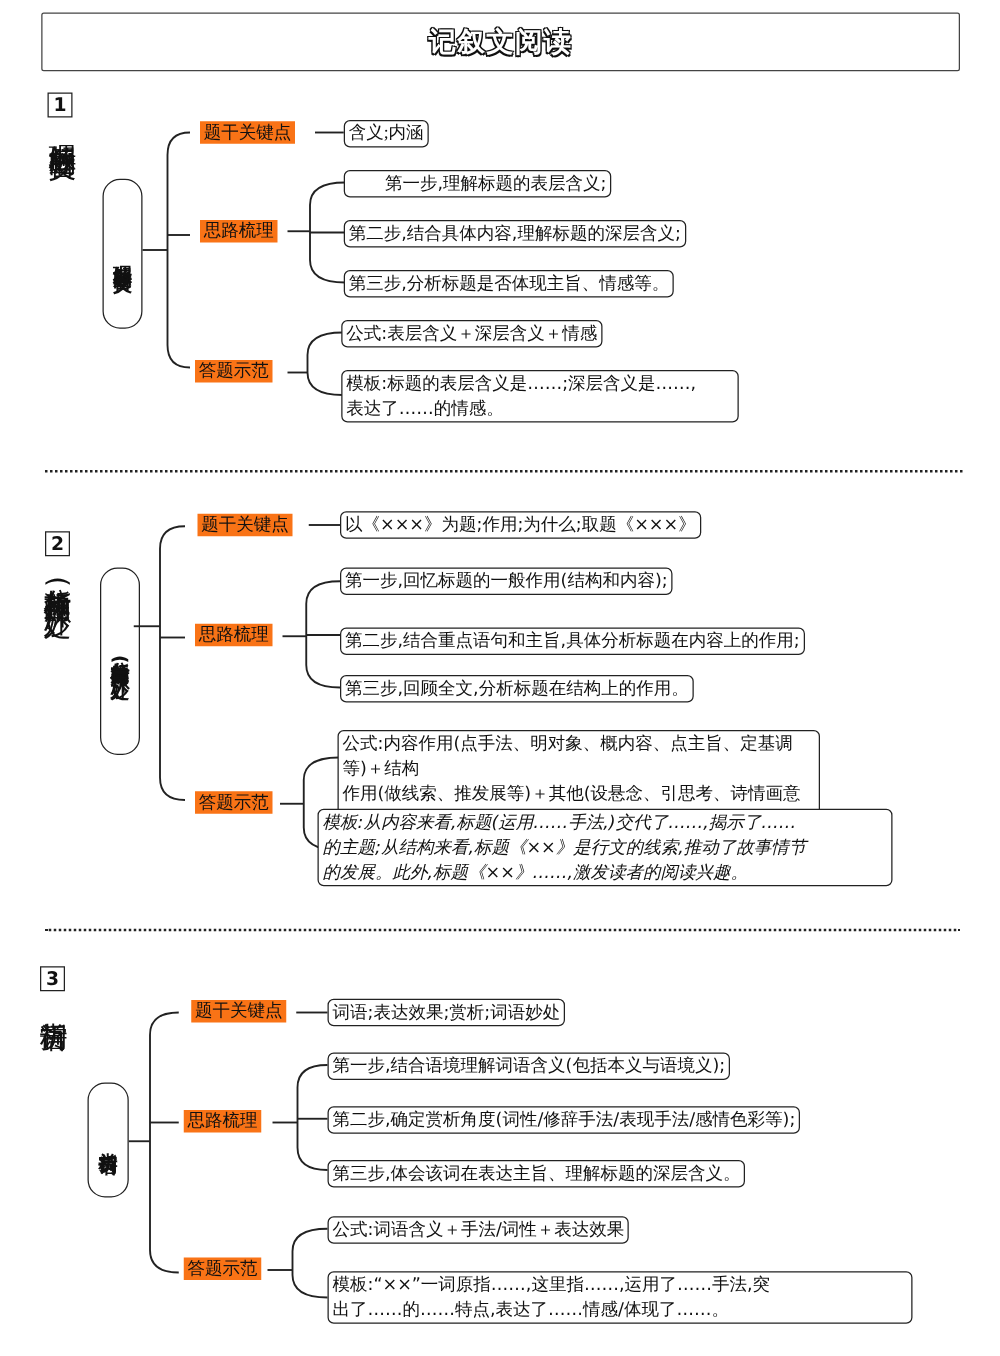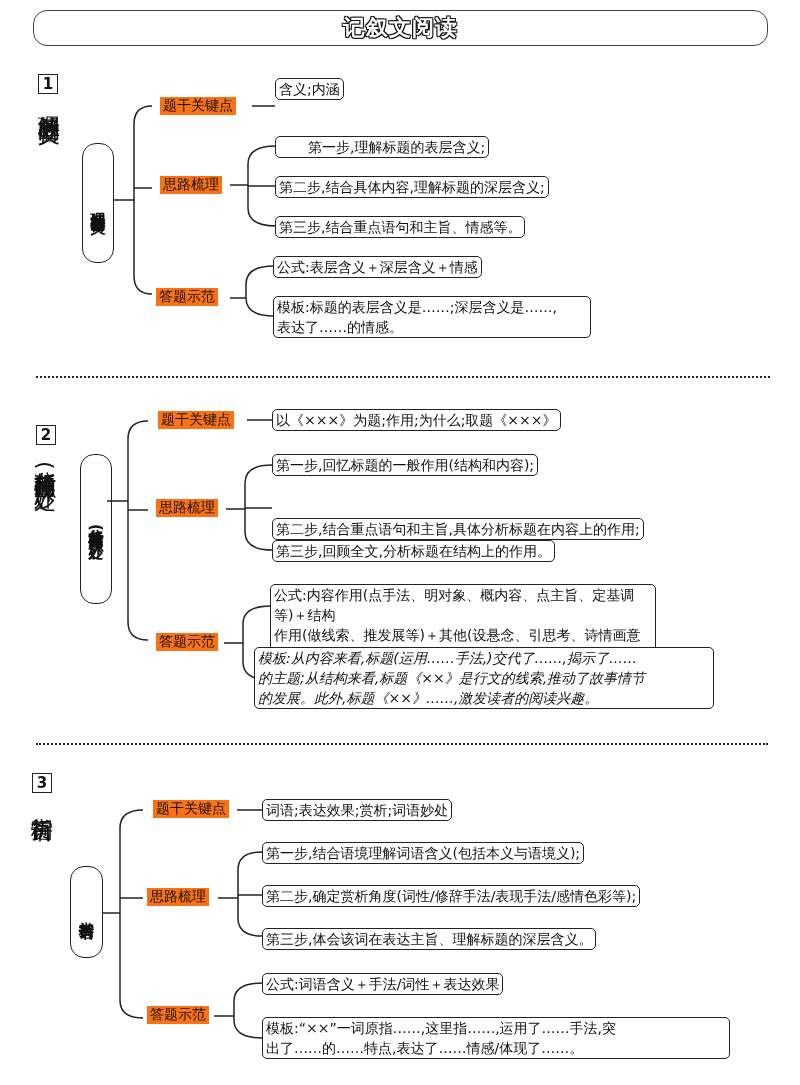--- a/index.html
+++ b/index.html
@@ -1,19 +1,19 @@
 <!DOCTYPE html>
 <html><head>
 <meta charset="utf-8">
 <style>
   html,body{margin:0;padding:0;background:#fff;}
   body{width:800px;height:1085px;position:relative;overflow:hidden;
        font-family:"DejaVu Sans","Liberation Sans",sans-serif;color:#111;}
-  .title-bar{position:absolute;left:33px;top:10px;width:735px;height:36px;
-       border:1.5px solid #444;border-radius:14px;box-sizing:border-box;
+  .title-bar{position:absolute;left:33px;top:10px;width:735px;height:47px;
+       border:1.5px solid #444;border-radius:2px;box-sizing:border-box;
        display:flex;align-items:center;justify-content:center;}
   .title-text{font-size:22px;font-weight:bold;color:#fff;letter-spacing:1px;
        -webkit-text-stroke:1.2px #111;paint-order:stroke fill;
        text-shadow:0 0 1px #111,1px 1px 0 #111,-1px -1px 0 #111,1px -1px 0 #111,-1px 1px 0 #111;}
   .sec-num{position:absolute;width:20px;height:20px;border:1.5px solid #222;
        font-size:15px;font-weight:bold;display:flex;align-items:center;justify-content:center;
        box-sizing:border-box;line-height:1;}
   .sec-title{position:absolute;font-size:22px;line-height:24px;width:24px;
        text-align:center;writing-mode:vertical-rl;letter-spacing:1px;}
   .hub{position:absolute;border:1.5px solid #222;border-radius:14px;box-sizing:border-box;
@@ -67,41 +67,41 @@
 </svg>
 
 <div class="sec-num" style="left:38px;top:74px;">1</div>
 <div class="sec-title" style="left:37px;top:98px;">理解标题的含义</div>
 <div class="hub" style="left:82px;top:143px;width:32px;height:120px;">理解标题的含义</div>
 
 <div class="branch" style="left:160px;top:97px;">题干关键点</div>
 <div class="branch" style="left:160px;top:176px;">思路梳理</div>
 <div class="branch" style="left:156px;top:288px;">答题示范</div>
 
-<div class="leaf" style="left:275px;top:78px;">含义;内涵</div>
+<div class="leaf" style="left:275px;top:96px;font-family:Liberation Serif, serif;">含义;内涵</div>
 <div class="leaf" style="left:275px;top:136px;padding-left:32px;">第一步,理解标题的表层含义;</div>
 <div class="leaf" style="left:275px;top:176px;">第二步,结合具体内容,理解标题的深层含义;</div>
-<div class="leaf" style="left:275px;top:216px;">第三步,结合重点语句和主旨、情感等。</div>
+<div class="leaf" style="left:275px;top:216px;">第三步,分析标题是否体现主旨、情感等。</div>
 <div class="leaf" style="left:273px;top:256px;">公式:表层含义＋深层含义＋情感</div>
 <div class="leaf" style="left:273px;top:296px;width:318px;">模板:标题的表层含义是……;深层含义是……,
 表达了……的情感。</div>
 
 <div class="sep" style="top:376px;width:734px;"></div>
 
 <div class="sec-num" style="left:36px;top:425px;">2</div>
 <div class="sec-title" style="left:33px;top:454px;">分析标题的作用(妙处)</div>
 <div class="hub" style="left:80px;top:454px;width:32px;height:150px;">分析标题的作用(妙处)</div>
 
 <div class="branch" style="left:158px;top:411px;">题干关键点</div>
 <div class="branch" style="left:156px;top:499px;">思路梳理</div>
 <div class="branch" style="left:156px;top:633px;">答题示范</div>
 
 <div class="leaf" style="left:272px;top:409px;">以《×××》为题;作用;为什么;取题《×××》</div>
 <div class="leaf" style="left:272px;top:454px;">第一步,回忆标题的一般作用(结构和内容);</div>
-<div class="leaf" style="left:272px;top:518px;text-align:right;">第二步,结合重点语句和主旨,具体分析标题在内容上的作用;</div>
+<div class="leaf" style="left:272px;top:502px;text-align:right;">第二步,结合重点语句和主旨,具体分析标题在内容上的作用;</div>
 <div class="leaf" style="left:272px;top:540px;">第三步,回顾全文,分析标题在结构上的作用。</div>
 <div class="leaf" style="left:270px;top:584px;width:386px;">公式:内容作用(点手法、明对象、概内容、点主旨、定基调等)＋结构
 作用(做线索、推发展等)＋其他(设悬念、引思考、诗情画意等)</div>
 <div class="leaf" style="left:254px;top:647px;width:460px;font-style:italic;">模板:从内容来看,标题(运用……手法,)交代了……,揭示了……
 的主题;从结构来看,标题《××》是行文的线索,推动了故事情节
 的发展。此外,标题《××》……,激发读者的阅读兴趣。</div>
 
 <div class="sep" style="top:743px;width:732px;"></div>
 
 <div class="sec-num" style="left:32px;top:773px;">3</div>

